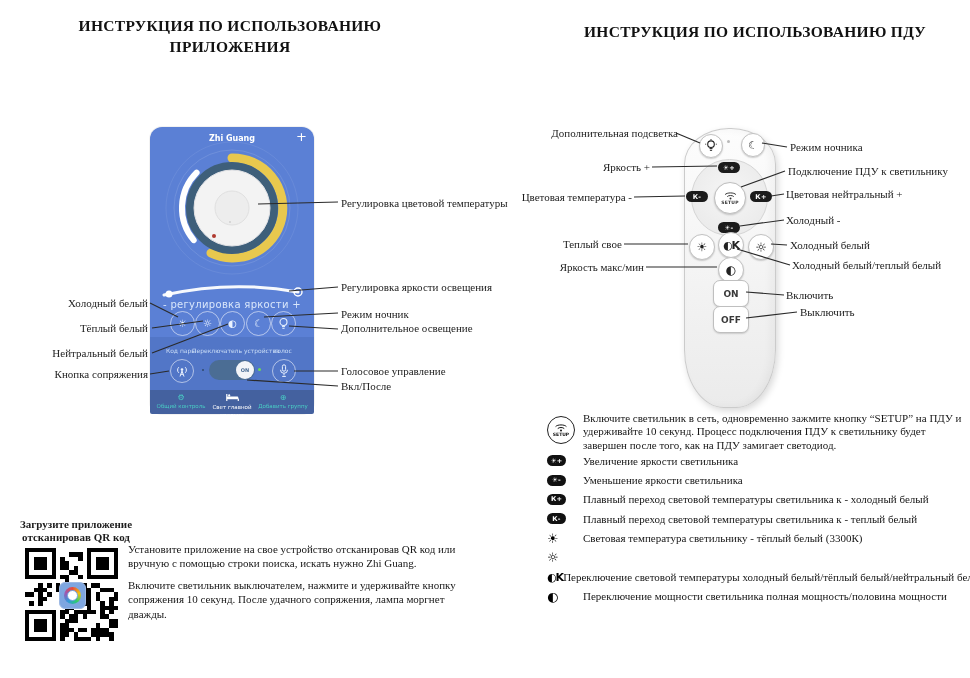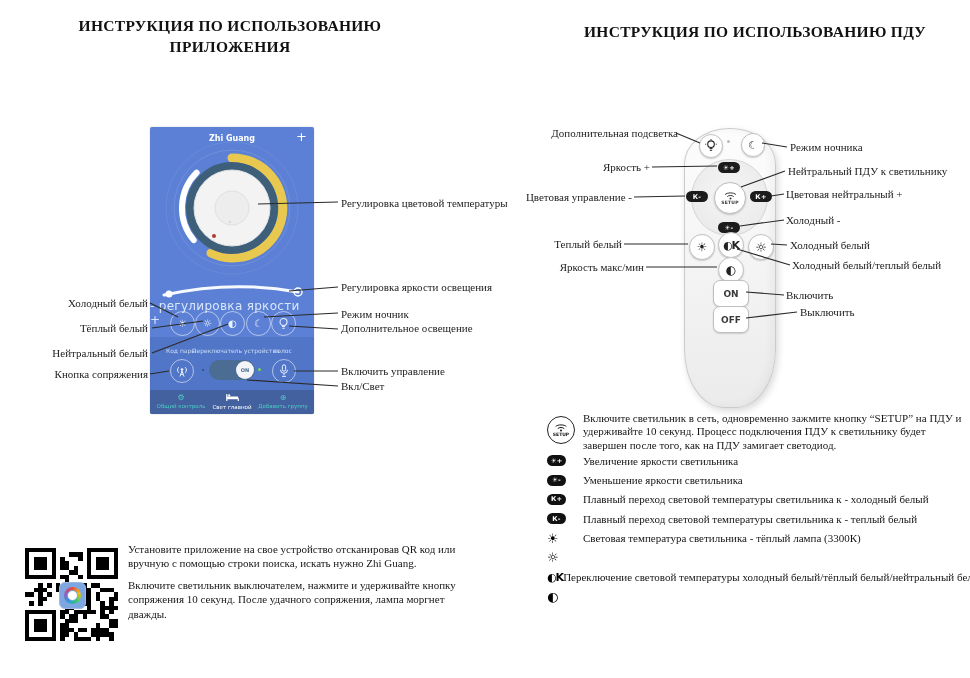--- a/index.html
+++ b/index.html
@@ -5,26 +5,26 @@
   html,body{margin:0;padding:0;background:#fff}
   #page{position:relative;width:970px;height:678px;background:#fff;overflow:hidden;
         font-family:"Liberation Serif",serif;color:#1d1d1d}
   .title{position:absolute;font-weight:bold;font-size:15.5px;line-height:1.35;text-align:center;letter-spacing:.3px;color:#111}
   .callout{position:absolute;font-size:11px;white-space:nowrap;color:#1c1c1c}
   .callout.cl{text-align:right}
   svg.lines{position:absolute;left:0;top:0;pointer-events:none}
 
   
   #phone{position:absolute;left:150px;top:127px;width:164px;height:287px;background:#5b80d5;
-         border-radius:2px;font-family:"DejaVu Sans",sans-serif;box-shadow:0 0 0 1px rgba(0,0,0,.05)}
+         border-radius:12px;font-family:"DejaVu Sans",sans-serif;box-shadow:0 0 0 1px rgba(0,0,0,.05)}
   #phone .hdr{position:absolute;left:0;right:0;top:0;height:22px;text-align:center;color:#fff;
               font-size:8px;font-weight:bold;line-height:24px}
   #phone .plus{position:absolute;right:7px;top:2px;color:#fff;font-size:13px;font-weight:normal}
   .appsec{position:absolute;left:0;right:0;top:210px;height:53px;background:rgba(14,34,82,.10)}
-  .slbl{position:absolute;left:0;right:0;top:172px;text-align:left;color:#d9e6fb;font-size:12px;letter-spacing:.3px}
+  .slbl{position:absolute;left:0;right:0;top:172px;text-align:center;color:#d9e6fb;font-size:10px;letter-spacing:.3px}
   .micn{position:absolute;width:23px;height:23px;border:1px solid rgba(255,255,255,.55);border-radius:50%;
         color:#eaf2ff;display:flex;align-items:center;justify-content:center;font-size:10px;line-height:1}
   .rowlbl{position:absolute;font-size:6px;color:#c9dcf6;text-align:center;white-space:nowrap}
   .pairbtn,.micbtn{position:absolute;width:22px;height:22px;border:1px solid rgba(255,255,255,.55);
         border-radius:50%;display:flex;align-items:center;justify-content:center}
   .toggle{position:absolute;left:59px;top:233px;width:46px;height:20px;background:#4b6d94;border-radius:10px}
   .tknob{position:absolute;right:1px;top:1px;width:18px;height:18px;border-radius:50%;background:#f3f5f8;
          color:#4b6d94;font-size:5px;font-weight:bold;display:flex;align-items:center;justify-content:center}
   .tdot{position:absolute;border-radius:50%}
   .navbar{position:absolute;left:0;right:0;bottom:0;height:24px;background:#44619f;border-radius:0 0 2px 2px}
@@ -180,22 +180,22 @@
 
   <div class="callout cl" style="right:822px;top:297px">Холодный белый</div>
   <div class="callout cl" style="right:822px;top:322px">Тёплый белый</div>
   <div class="callout cl" style="right:822px;top:347px">Нейтральный белый</div>
   <div class="callout cl" style="right:822px;top:368px">Кнопка сопряжения</div>
 
   <div class="callout" style="left:341px;top:197px">Регулировка цветовой температуры</div>
   <div class="callout" style="left:341px;top:281px">Регулировка яркости освещения</div>
   <div class="callout" style="left:341px;top:308px">Режим ночник</div>
   <div class="callout" style="left:341px;top:322px">Дополнительное освещение</div>
-  <div class="callout" style="left:341px;top:365px">Включить управление</div>
-  <div class="callout" style="left:341px;top:380px">Вкл/Свет</div>
+  <div class="callout" style="left:341px;top:365px">Голосовое управление</div>
+  <div class="callout" style="left:341px;top:380px">Вкл/После</div>
 
   <div id="remote">
     <span class="rbtn" style="left:14px;top:5px;width:22px;height:22px">
       <svg width="12" height="14" viewBox="0 0 12 14">
         <circle cx="6" cy="5.2" r="3.3" fill="none" stroke="#222" stroke-width="1.1"></circle>
         <path d="M4.5 9.6 h3 M4.9 11.3 h2.2" stroke="#222" stroke-width="1"></path>
         <path d="M6 0 v1 M1.2 5.2 h-1 M11.8 5.2 h-1" stroke="#222" stroke-width=".9"></path>
       </svg>
     </span>
     <span class="led"></span>
@@ -231,26 +231,26 @@
     <span class="rbtn" style="left:33px;top:128px;width:24px;height:24px;font-size:12px">
       <span>◐</span>
     </span>
 
     <div class="onoff" style="top:151px">ON</div>
     <div class="onoff" style="top:177px">OFF</div>
   </div>
 
   <div class="callout cl" style="right:292px;top:127px">Дополнительная подсветка</div>
   <div class="callout cl" style="right:320px;top:161px">Яркость +</div>
-  <div class="callout cl" style="right:338px;top:191px">Цветовая управление -</div>
-  <div class="callout cl" style="right:348px;top:238px">Теплый белый</div>
+  <div class="callout cl" style="right:338px;top:191px">Цветовая температура -</div>
+  <div class="callout cl" style="right:348px;top:238px">Теплый свое</div>
   <div class="callout cl" style="right:326px;top:261px">Яркость макс/мин</div>
 
   <div class="callout" style="left:790px;top:141px">Режим ночника</div>
-  <div class="callout" style="left:788px;top:165px">Нейтральный ПДУ к светильнику</div>
+  <div class="callout" style="left:788px;top:165px">Подключение ПДУ к светильнику</div>
   <div class="callout" style="left:786px;top:188px">Цветовая нейтральный +</div>
   <div class="callout" style="left:786px;top:214px">Холодный -</div>
   <div class="callout" style="left:790px;top:239px">Холодный белый</div>
   <div class="callout" style="left:792px;top:259px">Холодный белый/теплый белый</div>
   <div class="callout" style="left:786px;top:289px">Включить</div>
   <div class="callout" style="left:800px;top:306px">Выключить</div>
 
   <svg class="lines" width="970" height="678">
     <g stroke="#2a2a2a" stroke-width="1.2">
       <line x1="258" y1="204" x2="338" y2="202"></line>
@@ -311,40 +311,42 @@
     <div class="lrow">
       <span class="lic">
           <span class="lpill">К-</span>
         </span>
       <span class="ltxt">Плавный переход световой температуры светильника к - теплый белый</span>
     </div>
     <div class="lrow">
       <span class="lic">
           <span class="lsun">☀</span>
         </span>
-      <span class="ltxt">Световая температура светильника - тёплый лампа (3300К)</span>
+      <span class="ltxt">Световая температура светильнику - тёплый белый (3300К)</span>
     </div>
     <div class="lrow">
       <span class="lic">
           <span class="lsun">☼</span>
         </span>
     </div>
     <div class="lrow">
       <span class="lic">
           <span class="lhk">◐K</span>
         </span>
       <span class="ltxt">Переключение световой температуры холодный белый/тёплый белый/нейтральный белый</span>
     </div>
     <div class="lrow">
       <span class="lic">
           <span class="lsun">◐</span>
         </span>
+      <span class="ltxt">Переключение мощности светильника полная мощность/половина мощности</span>
     </div>
   </div>
 
+  <div id="qrcap">Загрузите приложение отсканировав QR код</div>
   <div id="qrbox">
     <svg id="qr" width="93" height="93" viewBox="0 0 21 21" shape-rendering="crispEdges">
         <rect x="10" y="1" width="1" height="1" fill="#000"></rect>
         <rect x="11" y="1" width="1" height="1" fill="#000"></rect>
         <rect x="12" y="1" width="1" height="1" fill="#000"></rect>
         <rect x="8" y="2" width="1" height="1" fill="#000"></rect>
         <rect x="12" y="2" width="1" height="1" fill="#000"></rect>
         <rect x="8" y="3" width="1" height="1" fill="#000"></rect>
         <rect x="9" y="3" width="1" height="1" fill="#000"></rect>
         <rect x="8" y="4" width="1" height="1" fill="#000"></rect>

